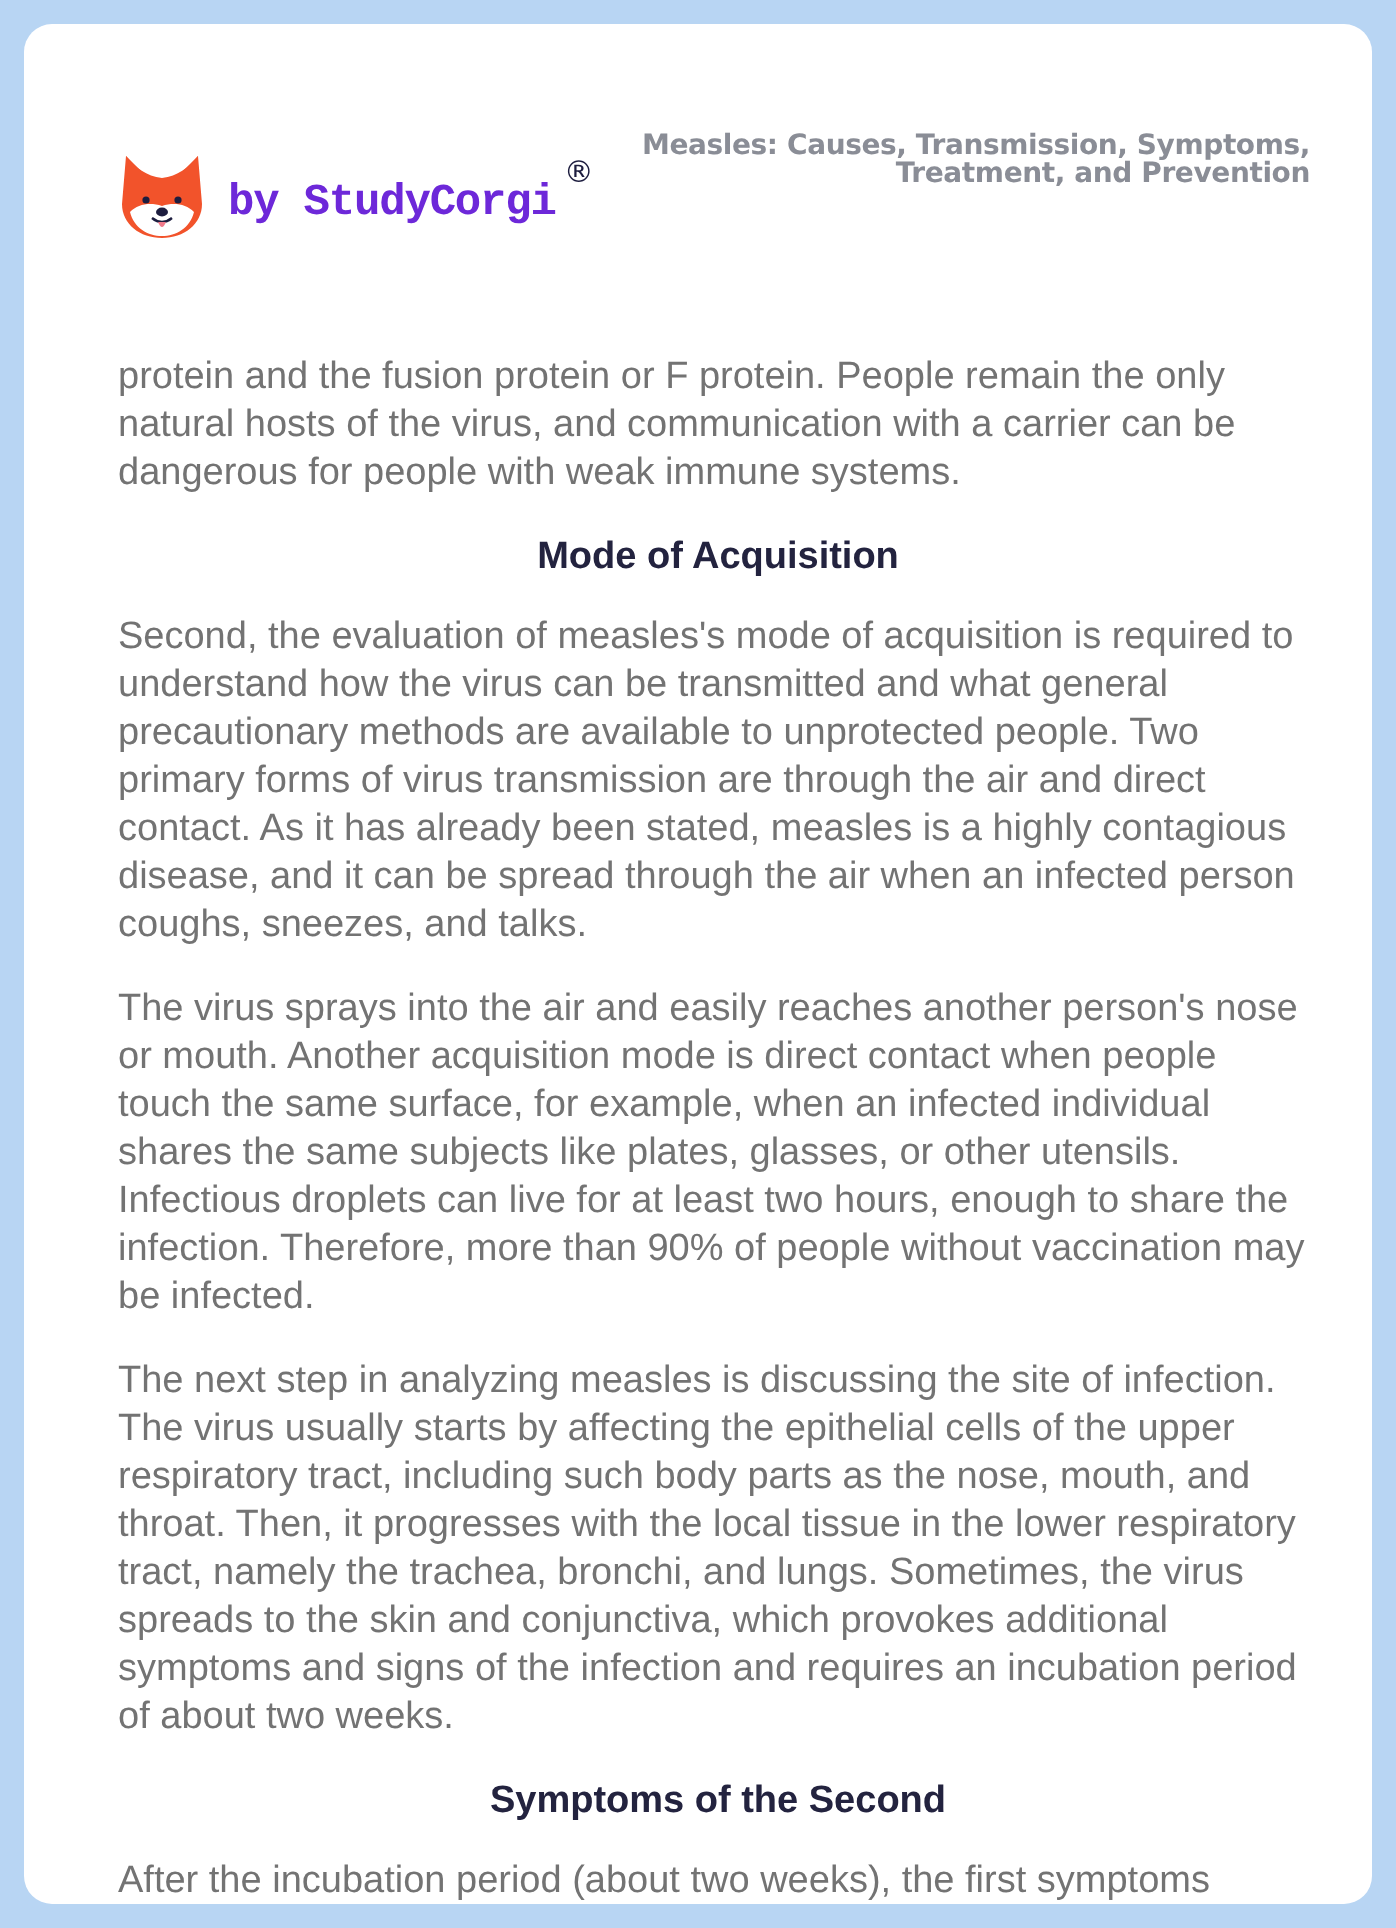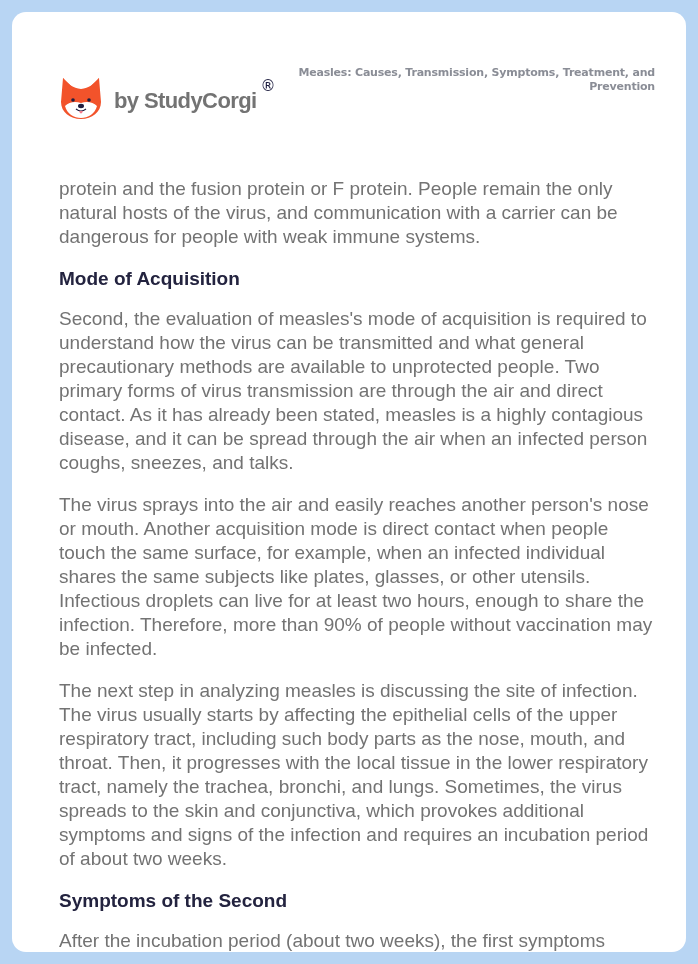--- a/index.html
+++ b/index.html
@@ -18,56 +18,56 @@
   .header {
     position: absolute; left: 0; top: 0; width: 100%; height: 150px;
   }
   .logo {
     position: absolute; left: 48px; top: 64px;
     display: flex; align-items: center;
   }
   .logo-mark { width: 42px; height: 44px; display: block; }
   .logo-text {
     margin-left: 12px; margin-top: 6px;
-    font-family: Liberation Sans, sans-serif;
-    font-weight: bold; font-size: 22px; color: #737373;
+    font-family: Liberation Mono, monospace;
+    font-weight: bold; font-size: 22px; color: #6d28d9;
     letter-spacing: -0.6px;
   }
   .logo-reg {
     position: relative; top: -12px; margin-left: 4px;
     font-family: "DejaVu Sans", sans-serif;
     font-size: 15px; color: #1d1d3f;
   }
   .doc-meta {
     position: absolute; right: 31px; top: 54px; width: 360px;
     text-align: right;
   }
   .doc-title {
     font-family: "DejaVu Sans", sans-serif;
-    font-weight: bold; font-size: 11px; line-height: 14px;
+    font-weight: bold; font-size: 14px; line-height: 14px;
     color: #8a8d96; letter-spacing: -0.2px;
   }
   .doc-url {
     margin-top: 3px;
     font-family: "Liberation Sans", sans-serif;
     font-size: 11.5px; line-height: 13px; color: #8a8d96;
   }
   .content {
     position: absolute; left: 47px; top: 165px; width: 600px;
     color: #3c3c48;
   }
   .para {
     font-family: "Liberation Sans", sans-serif;
     font-size: 19px; line-height: 24px; color: #737373;
     margin-bottom: 18px;
   }
   .h2 {
     font-family: "Liberation Sans", sans-serif;
     font-weight: bold; font-size: 19px; line-height: 24px;
-    color: #23233f; margin-top: 0px; margin-bottom: 16px;
+    color: #23233f; margin-top: 0px; margin-bottom: 16px; text-align: center;
   }
 </style>
 </head>
 <body>
 
 <div class="card">
 
   <div class="header">
     <div class="logo">
       <svg class="logo-mark" viewBox="0 0 42 44">

